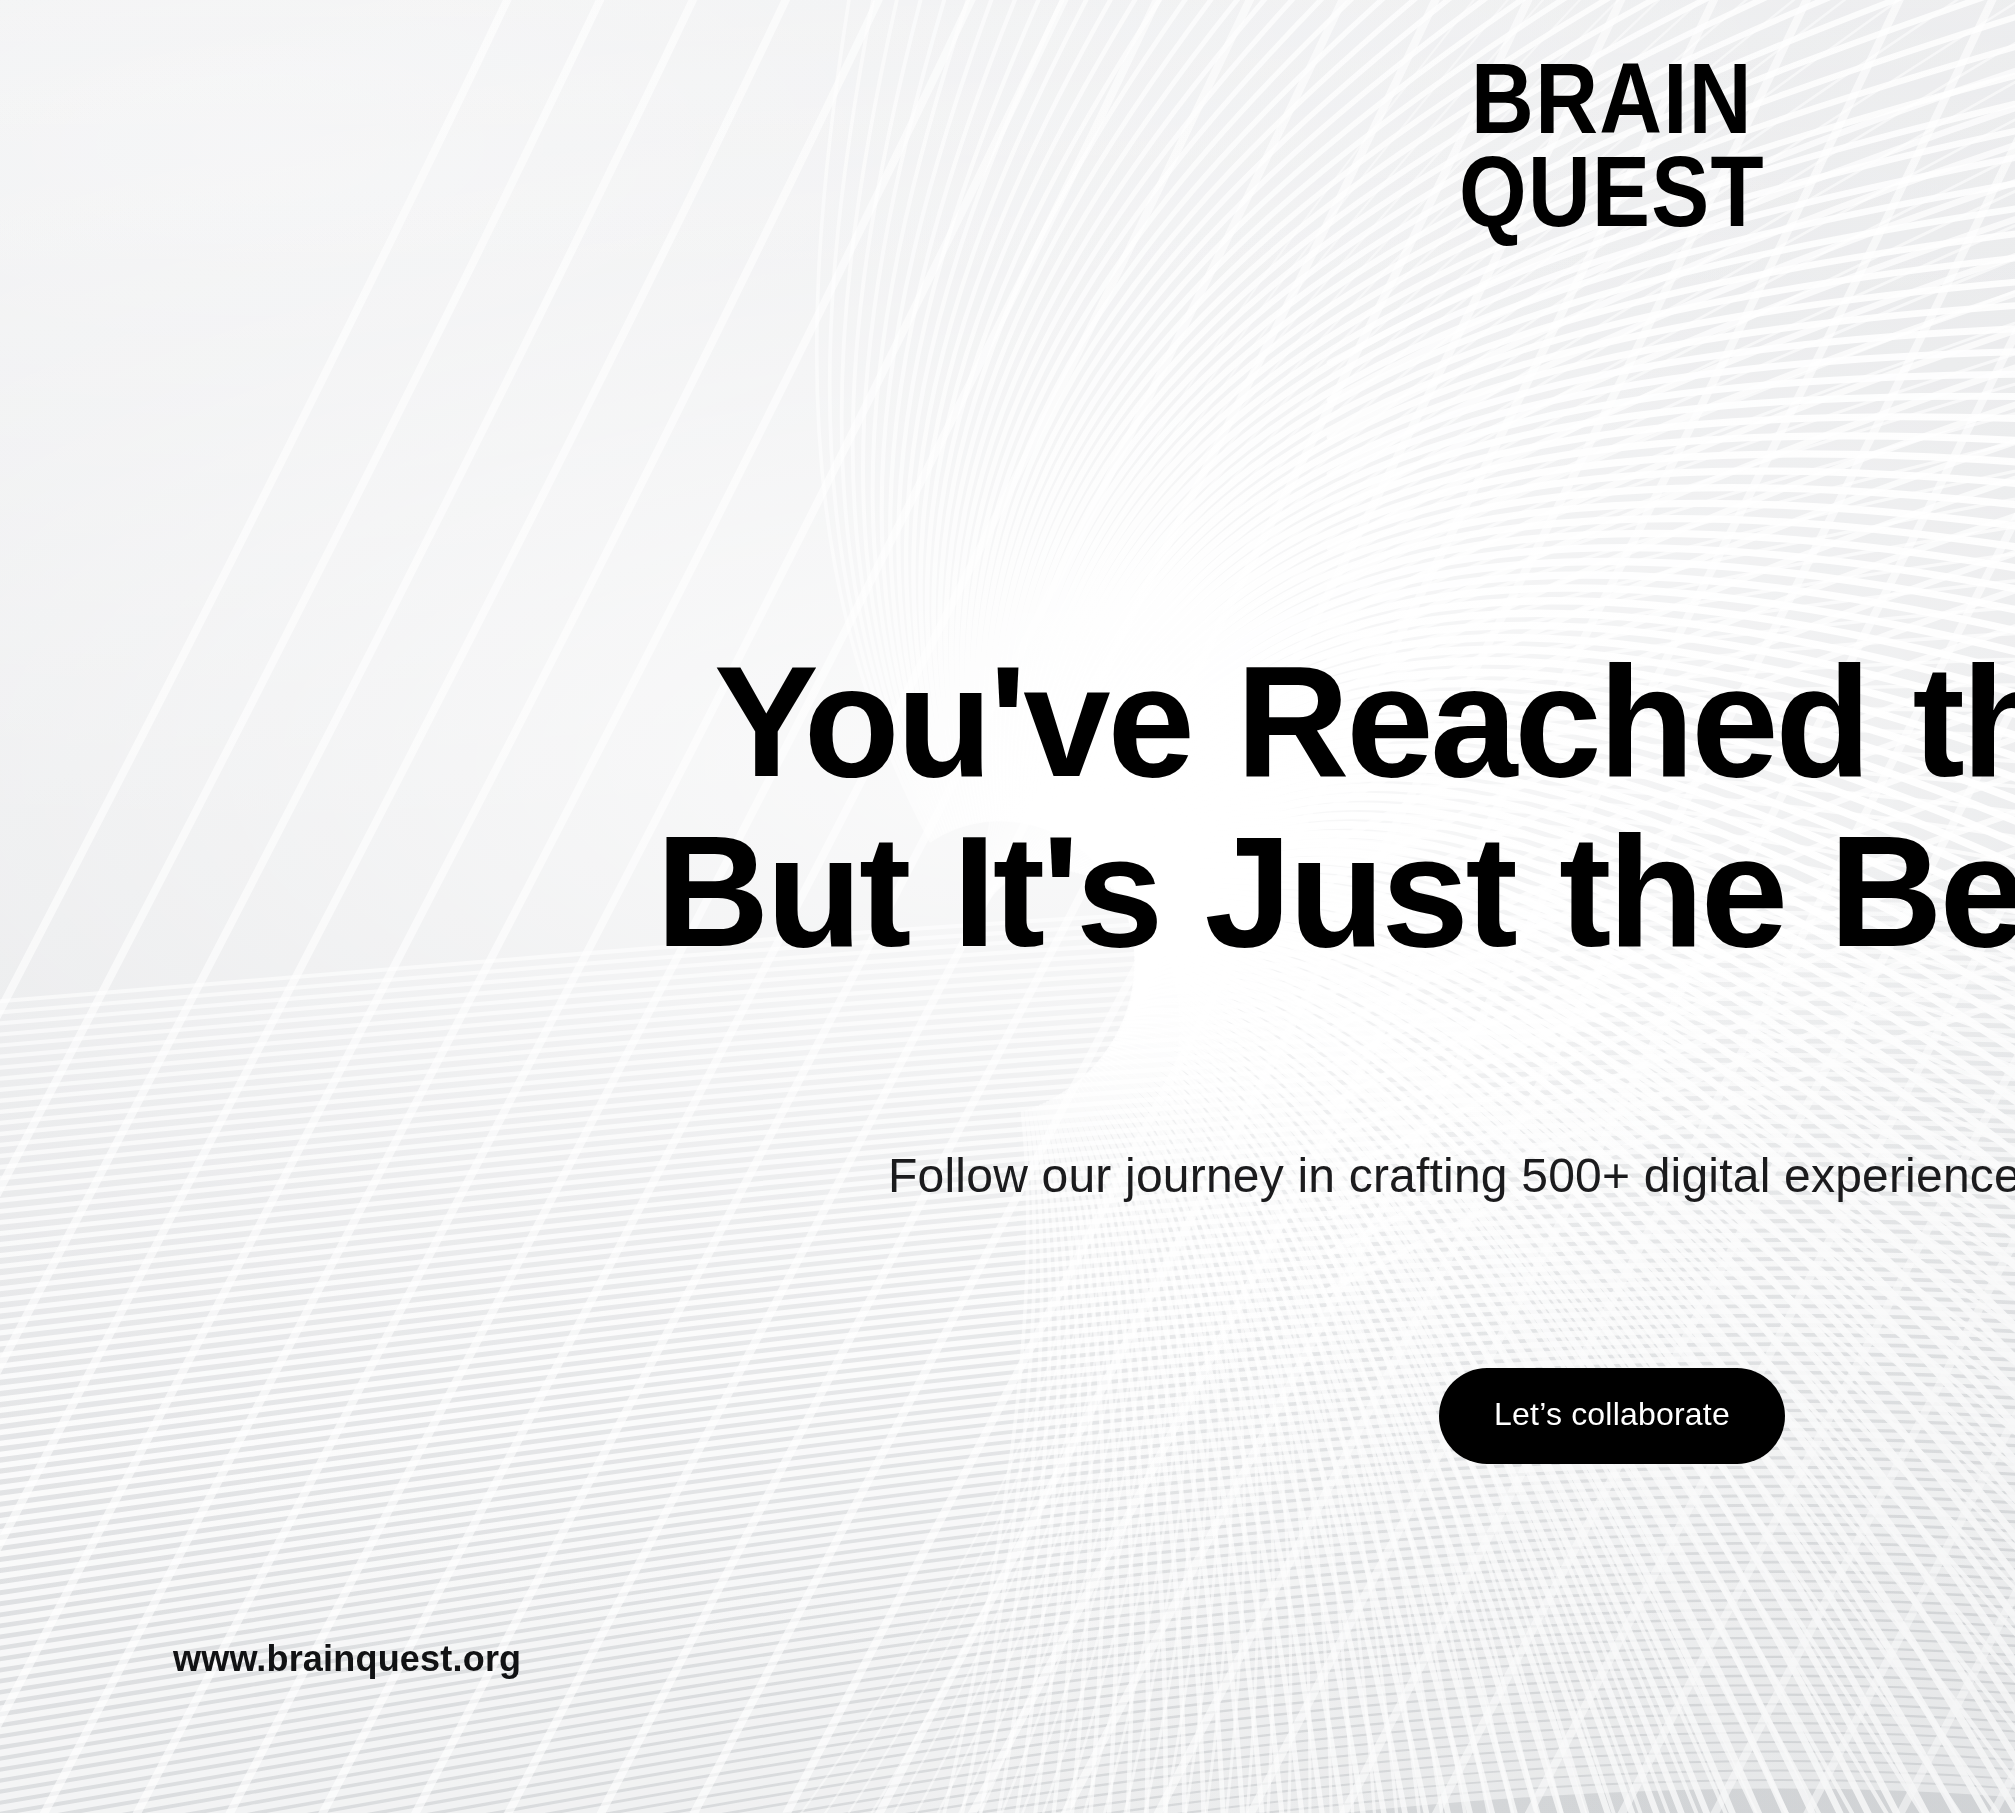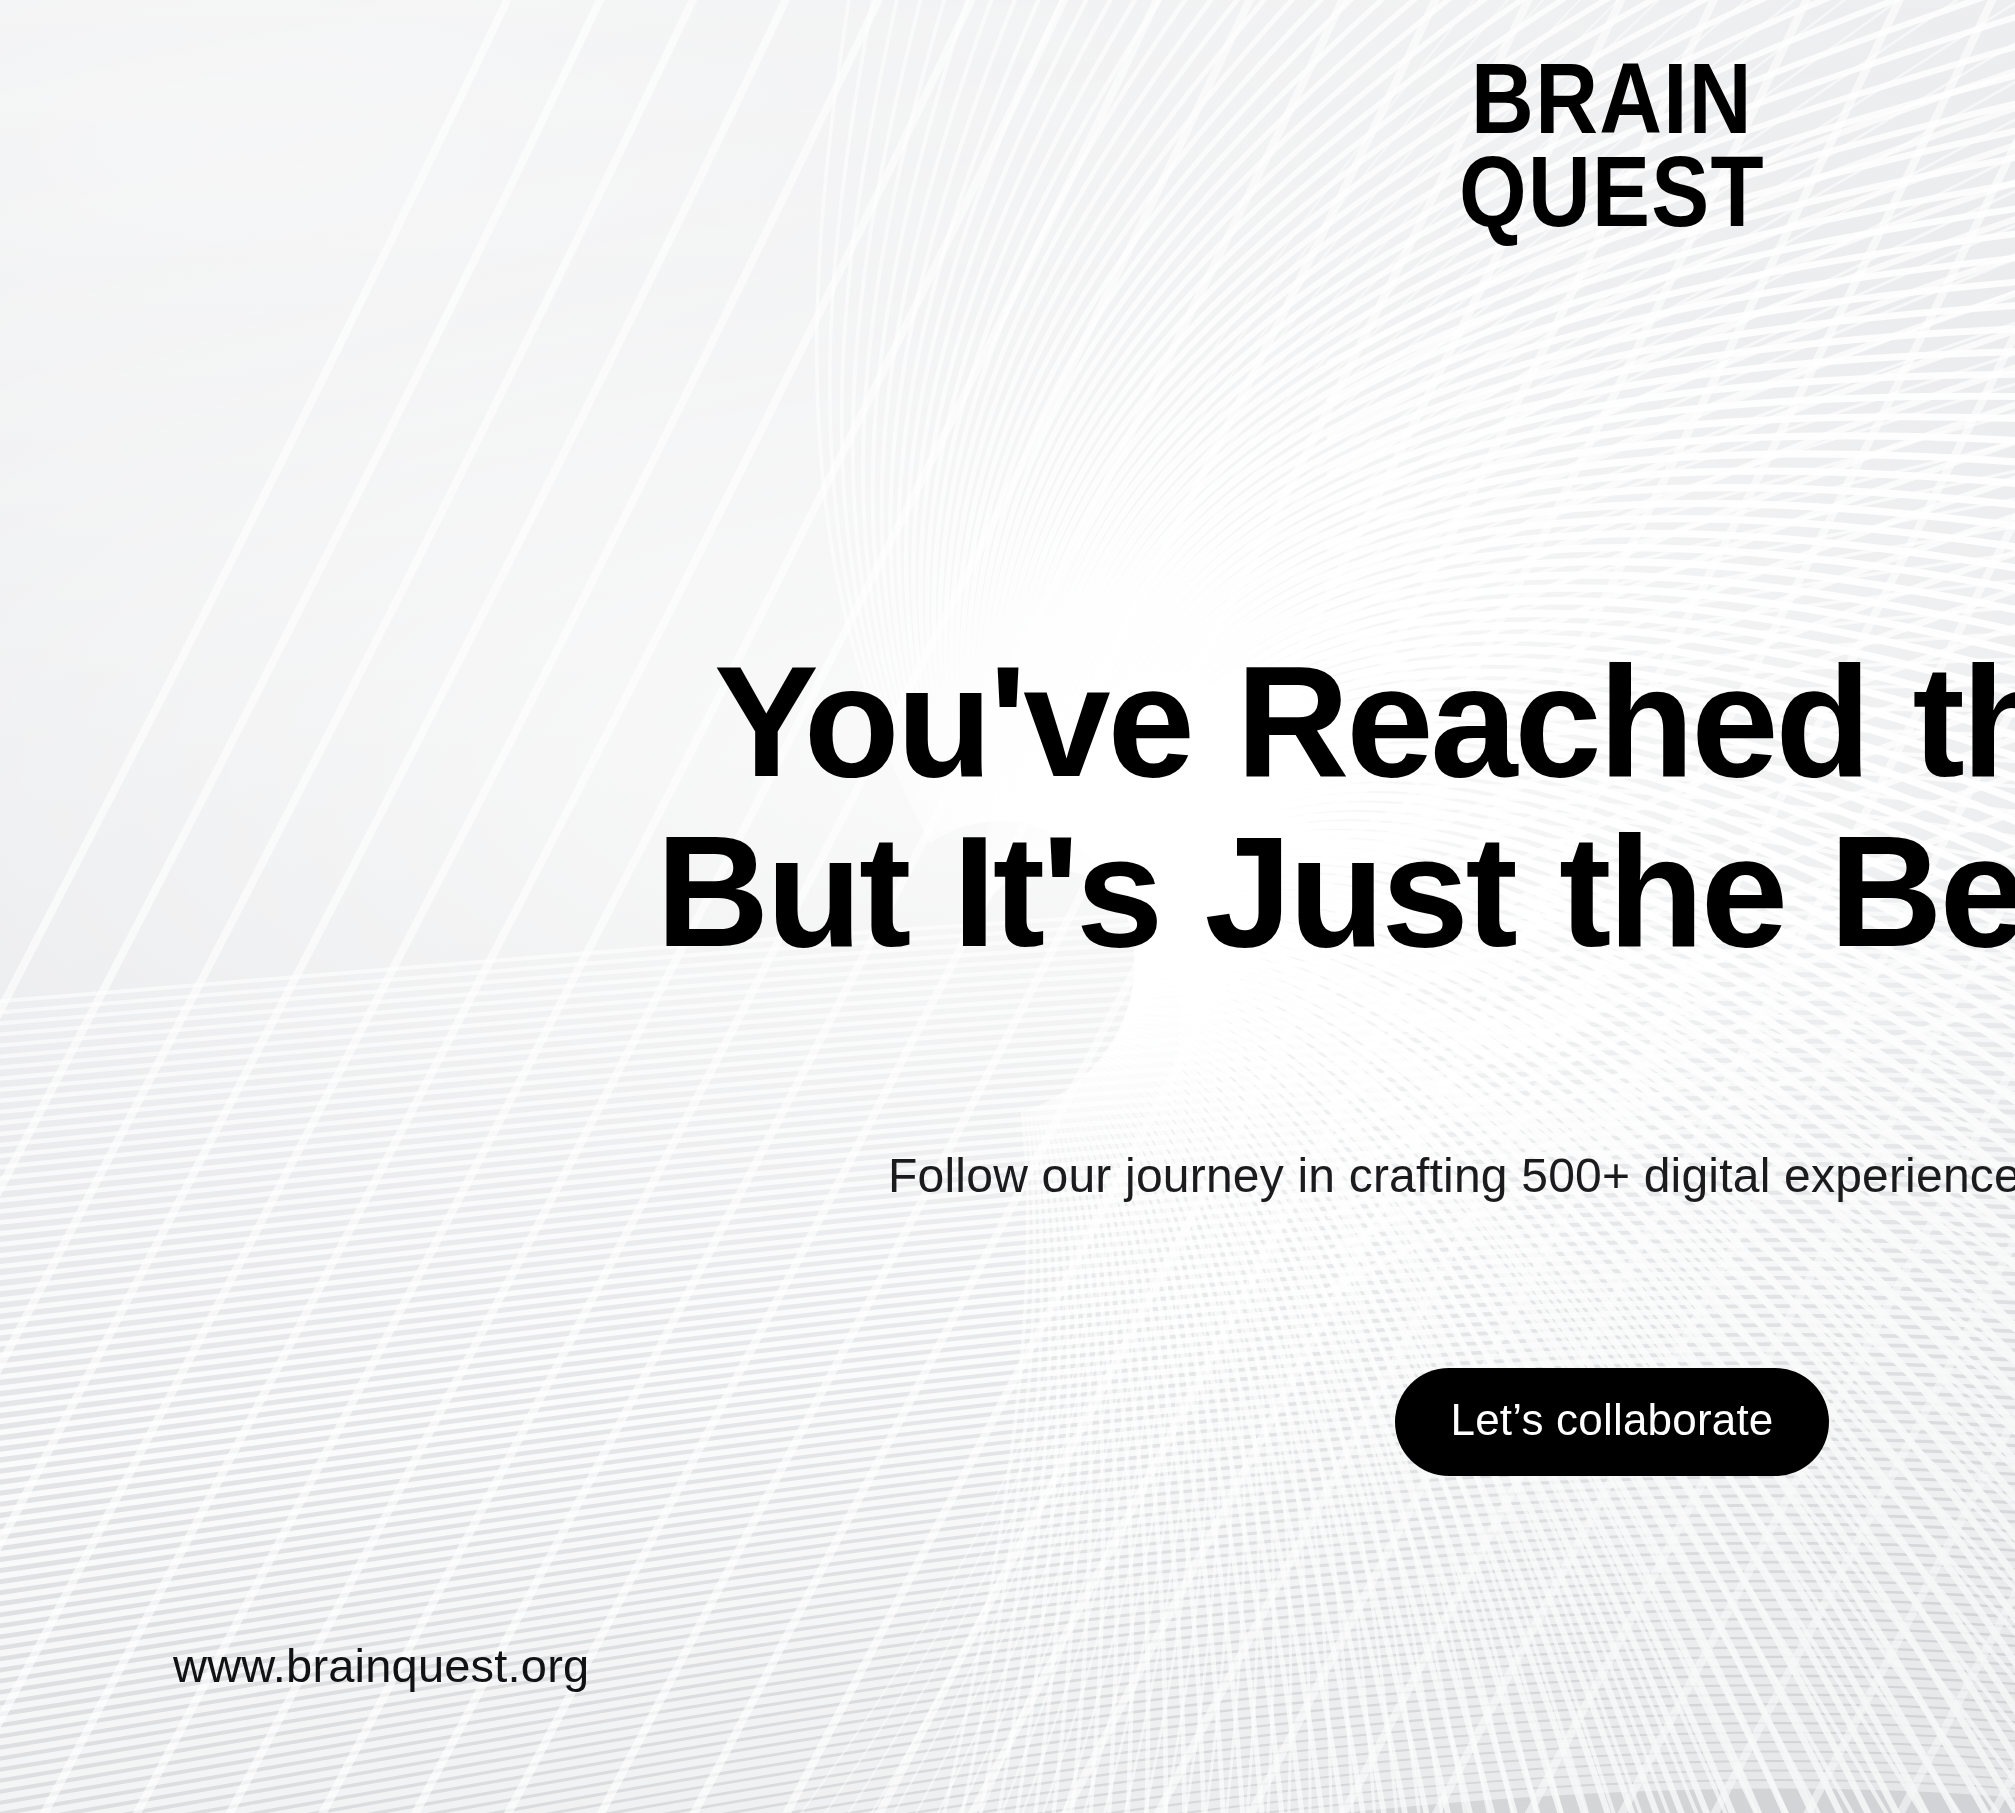--- a/index.html
+++ b/index.html
@@ -118,34 +118,34 @@
   }
   .cta-button {
     display: inline-block;
     background: #000000;
     color: #ffffff;
     border: none;
     border-radius: 64px;
     padding: 30px 55px 34px;
     font-family: "Liberation Sans", "DejaVu Sans", sans-serif;
     font-weight: 400;
-    font-size: 44px;
+    font-size: 32px;
     letter-spacing: 0.2px;
     line-height: 1;
     cursor: pointer;
     white-space: nowrap;
   }
 
   .footer-left {
     position: absolute;
     left: 173px;
     top: 1638px;
     color: #111214;
-    font-weight: 400;
-    font-size: 47px;
+    font-weight: 700;
+    font-size: 36px;
     letter-spacing: 0.2px;
     white-space: nowrap;
   }
 </style>
 </head>
 <body>
 
 <div class="slide">
 
   <div class="bg-base"></div>

